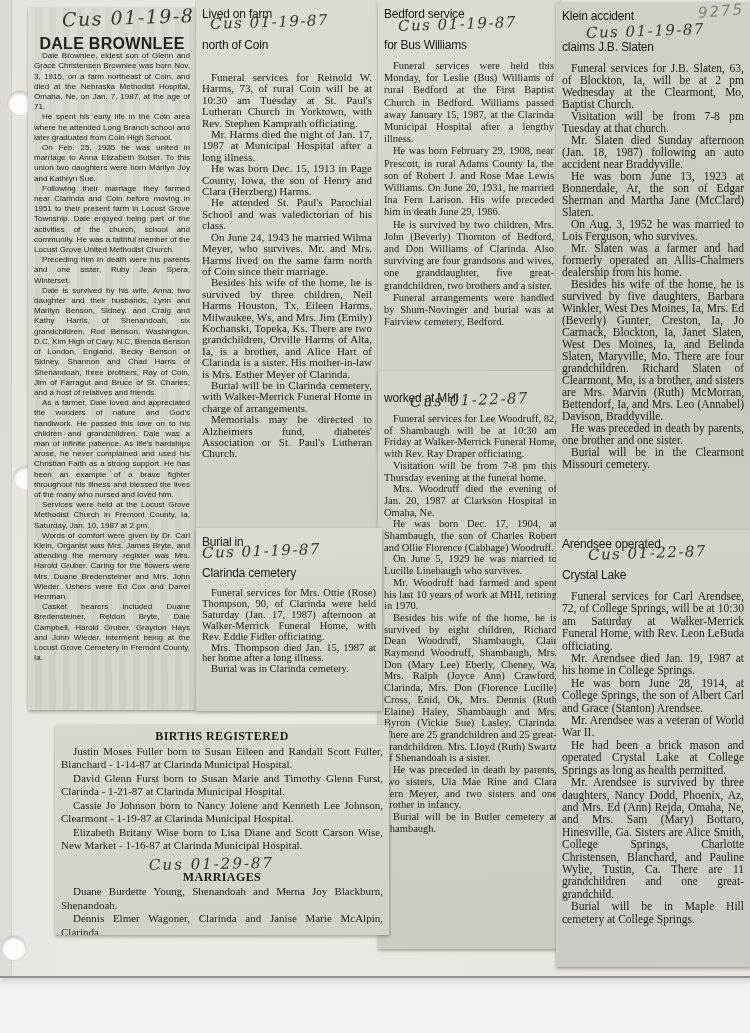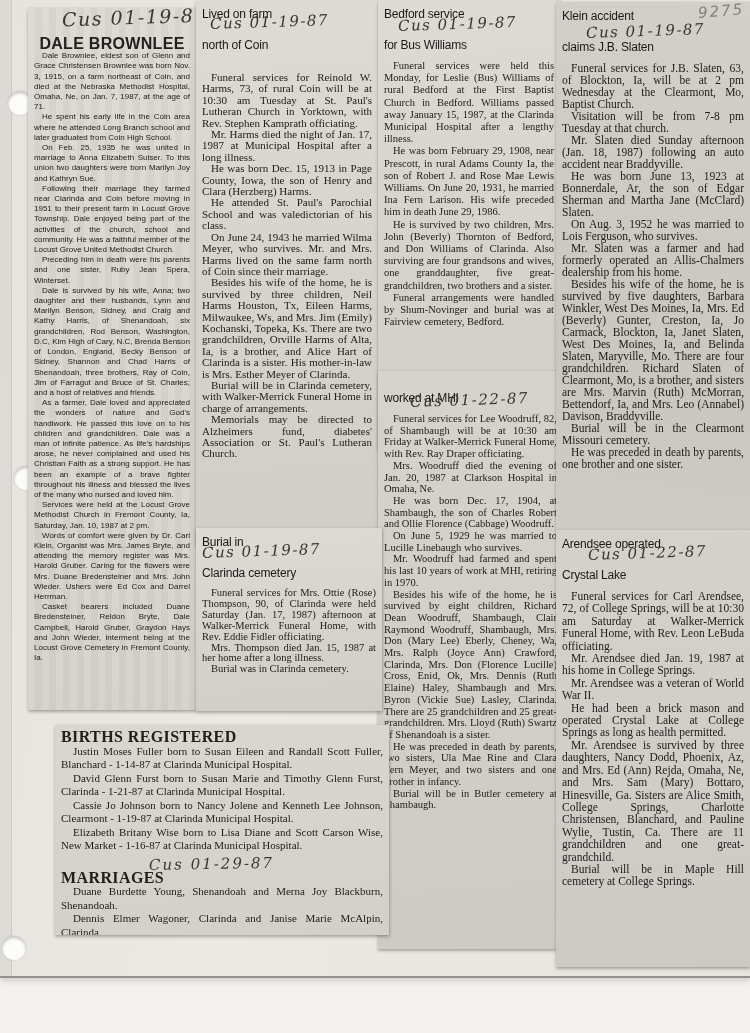--- a/index.html
+++ b/index.html
@@ -58,21 +58,21 @@
       repeating-linear-gradient(90deg,rgba(255,255,255,.05) 0 7px,rgba(0,0,0,.025) 7px 14px),
       linear-gradient(175deg,#dcd9d3,#d5d2cc);
   }
   .clip.brownlee p{text-indent:8px;}
   .brownlee .hw{top:2px;left:34px;font-size:19px;}
   .small-title{
     text-align:center;font-weight:700;font-size:16px;letter-spacing:.3px;
     margin:26px 0 2px;font-family:"Liberation Sans",sans-serif;
   }
   .vt-title{
-    font-weight:700;font-size:16px;letter-spacing:.4px;margin:0 0 1px;
+    text-align:center;font-weight:700;font-size:12px;letter-spacing:.4px;margin:0 0 1px;
   }
 
   .clip.harms{left:196px;top:0;width:182px;height:545px;font-size:11px;line-height:11.4px;}
   .harms .hw{top:15px;left:14px;}
   .harms .body{margin-top:18px;}
 
   .clip.thompson{left:196px;top:528px;width:186px;height:183px;font-size:10.5px;line-height:10.9px;z-index:2;}
   .thompson .hw{top:16px;left:6px;}
 
   .clip.williams{left:378px;top:0;width:182px;height:449px;font-size:10.5px;line-height:12.2px;}
@@ -162,20 +162,21 @@
       <p>He is survived by two children, Mrs. John (Beverly) Thornton of Bedford, and Don Williams of Clarinda. Also surviving are four grandsons and wives, one granddaughter, five great-grandchildren, two brothers and a sister.</p>
       <p>Funeral arrangements were handled by Shum-Novinger and burial was at Fairview cemetery, Bedford.</p>
     </div>
   </article>
 
   <article class="clip woodruff">
     <div class="hw">Cus 01-22-87</div>
     <h2 class="headline l2">worked at MHI</h2>
     <div class="body">
       <p>Funeral services for Lee Woodruff, 82, of Shambaugh will be at 10:30 am Friday at Walker-Merrick Funeral Home, with Rev. Ray Draper officiating.</p>
+      <p>Visitation will be from 7-8 pm this Thursday evening at the funeral home.</p>
       <p>Mrs. Woodruff died the evening of Jan. 20, 1987 at Clarkson Hospital in Omaha, Ne.</p>
       <p>He was born Dec. 17, 1904, at Shambaugh, the son of Charles Robert and Ollie Florence (Cabbage) Woodruff.</p>
       <p>On June 5, 1929 he was married to Lucille Linebaugh who survives.</p>
       <p>Mr. Woodruff had farmed and spent his last 10 years of work at MHI, retiring in 1970.</p>
       <p>Besides his wife of the home, he is survived by eight children, Richard Dean Woodruff, Shambaugh, Clair Raymond Woodruff, Shambaugh, Mrs. Don (Mary Lee) Eberly, Cheney, Wa, Mrs. Ralph (Joyce Ann) Crawford, Clarinda, Mrs. Don (Florence Lucille) Cross, Enid, Ok, Mrs. Dennis (Ruth Elaine) Haley, Shambaugh and Mrs. Byron (Vickie Sue) Lasley, Clarinda. There are 25 grandchildren and 25 great-grandchildren. Mrs. Lloyd (Ruth) Swartz of Shenandoah is a sister.</p>
       <p>He was preceded in death by parents, two sisters, Ula Mae Rine and Clara Fern Meyer, and two sisters and one brother in infancy.</p>
       <p>Burial will be in Butler cemetery at Shambaugh.</p>
     </div>
   </article>
 
@@ -185,32 +186,33 @@
     <div class="hw">Cus 01-19-87</div>
     <h2 class="headline l2">claims J.B. Slaten</h2>
     <div class="body">
       <p>Funeral services for J.B. Slaten, 63, of Blockton, Ia, will be at 2 pm Wednesday at the Clearmont, Mo, Baptist Church.</p>
       <p>Visitation will be from 7-8 pm Tuesday at that church.</p>
       <p>Mr. Slaten died Sunday afternoon (Jan. 18, 1987) following an auto accident near Braddyville.</p>
       <p>He was born June 13, 1923 at Bonnerdale, Ar, the son of Edgar Sherman and Martha Jane (McClard) Slaten.</p>
       <p>On Aug. 3, 1952 he was married to Lois Ferguson, who survives.</p>
       <p>Mr. Slaten was a farmer and had formerly operated an Allis-Chalmers dealership from his home.</p>
       <p>Besides his wife of the home, he is survived by five daughters, Barbara Winkler, West Des Moines, Ia, Mrs. Ed (Beverly) Gunter, Creston, Ia, Jo Carmack, Blockton, Ia, Janet Slaten, West Des Moines, Ia, and Belinda Slaten, Maryville, Mo. There are four grandchildren. Richard Slaten of Clearmont, Mo, is a brother, and sisters are Mrs. Marvin (Ruth) McMorran, Bettendorf, Ia, and Mrs. Leo (Annabel) Davison, Braddyville.</p>
+      <p>He was preceded in death by parents, one brother and one sister.</p>
       <p>Burial will be in the Clearmont Missouri cemetery.</p>
-      <p>He was preceded in death by parents, one brother and one sister.</p>
     </div>
   </article>
 
   <article class="clip arendsee">
     <h2 class="headline">Arendsee operated</h2>
     <div class="hw">Cus 01-22-87</div>
     <h2 class="headline l2">Crystal Lake</h2>
     <div class="body">
       <p>Funeral services for Carl Arendsee, 72, of College Springs, will be at 10:30 am Saturday at Walker-Merrick Funeral Home, with Rev. Leon LeBuda officiating.</p>
       <p>Mr. Arendsee died Jan. 19, 1987 at his home in College Springs.</p>
+      <p>He was born June 28, 1914, at College Springs, the son of Albert Carl and Grace (Stanton) Arendsee.</p>
       <p>Mr. Arendsee was a veteran of World War II.</p>
       <p>He had been a brick mason and operated Crystal Lake at College Springs as long as health permitted.</p>
       <p>Mr. Arendsee is survived by three daughters, Nancy Dodd, Phoenix, Az, and Mrs. Ed (Ann) Rejda, Omaha, Ne, and Mrs. Sam (Mary) Bottaro, Hinesville, Ga. Sisters are Alice Smith, College Springs, Charlotte Christensen, Blanchard, and Pauline Wylie, Tustin, Ca. There are 11 grandchildren and one great-grandchild.</p>
       <p>Burial will be in Maple Hill cemetery at College Springs.</p>
     </div>
   </article>
 
   <article class="clip vitals">
     <h3 class="vt-title">BIRTHS REGISTERED</h3>
     <p>Justin Moses Fuller born to Susan Eileen and Randall Scott Fuller, Blanchard - 1-14-87 at Clarinda Municipal Hospital.</p>

